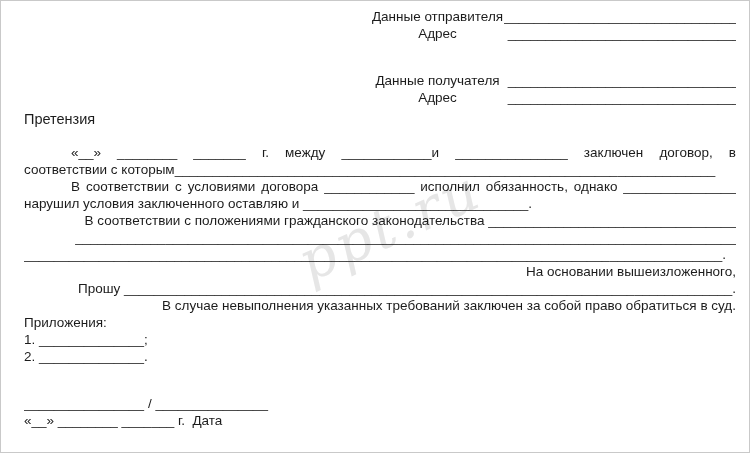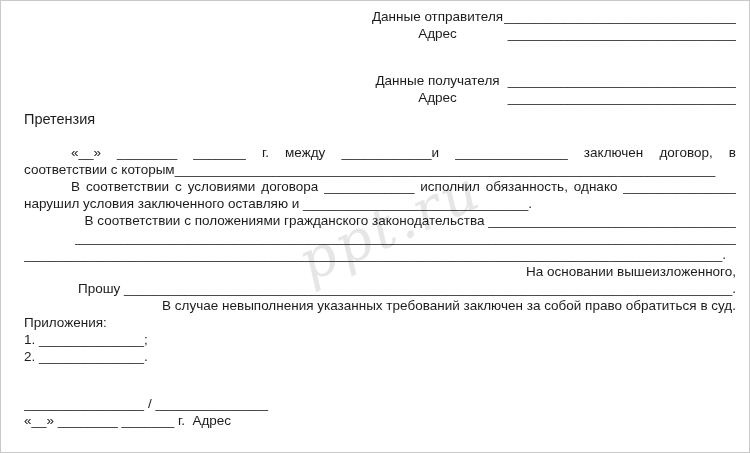--- a/index.html
+++ b/index.html
@@ -106,16 +106,16 @@
     <div class="line indent">На основании вышеизложенного,</div>
     <div class="line indent">Прошу _________________________________________________________________________________.</div>
     <div class="line indent">В случае невыполнения указанных требований заключен за собой право обратиться в суд.</div>
     <div class="line">Приложения:</div>
     <div class="line">1. ______________;</div>
     <div class="line">2. ______________.</div>
   </div>
 
   <div class="signature">
     <div class="line">________________ / _______________</div>
-    <div class="line">«__» ________ _______ г.  Адрес</div>
+    <div class="line">«__» ________ _______ г.  Дата</div>
   </div>
 
 </div>
 
 </body></html>

